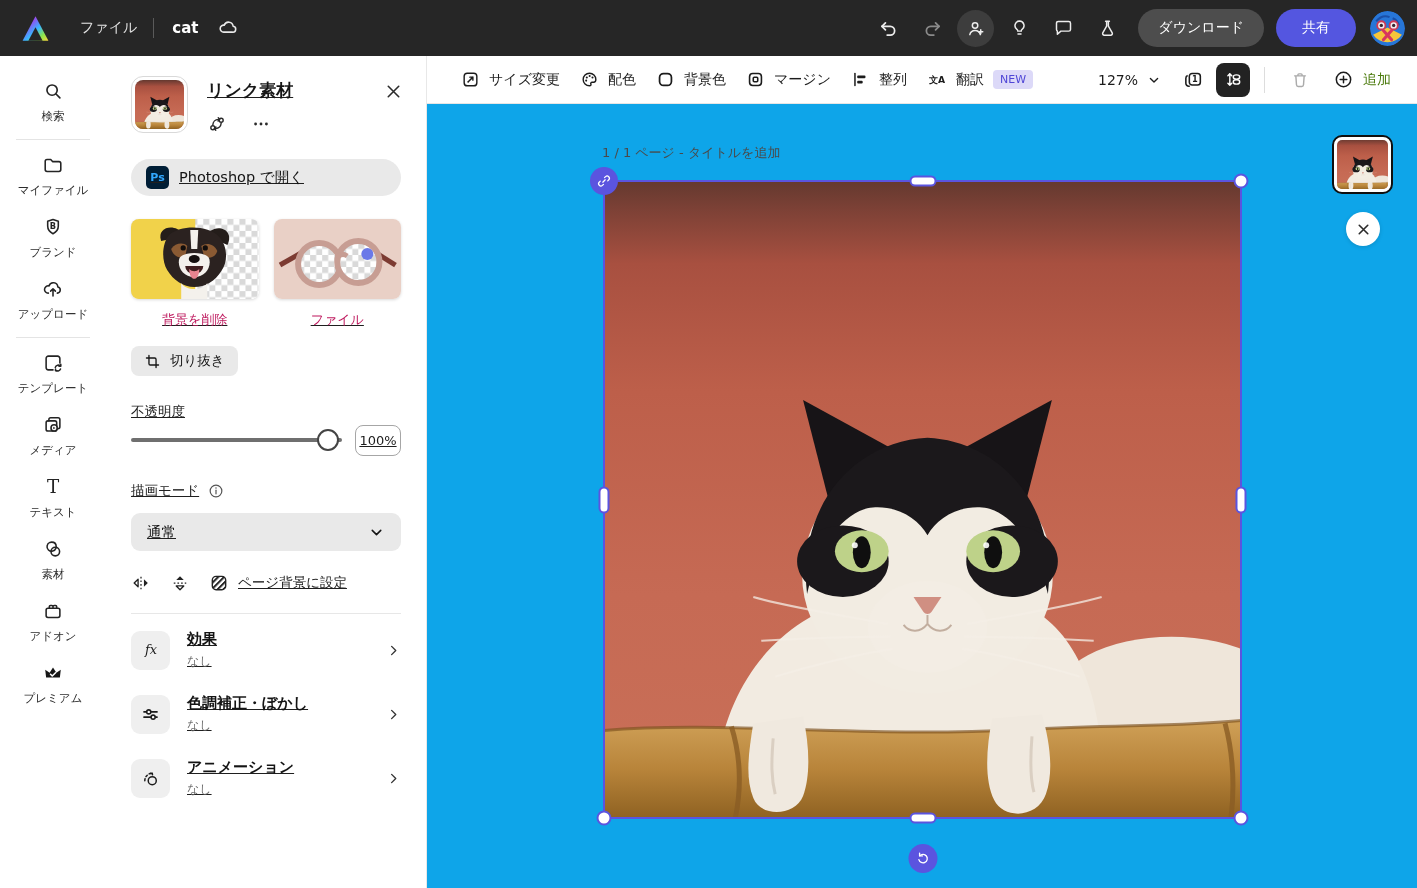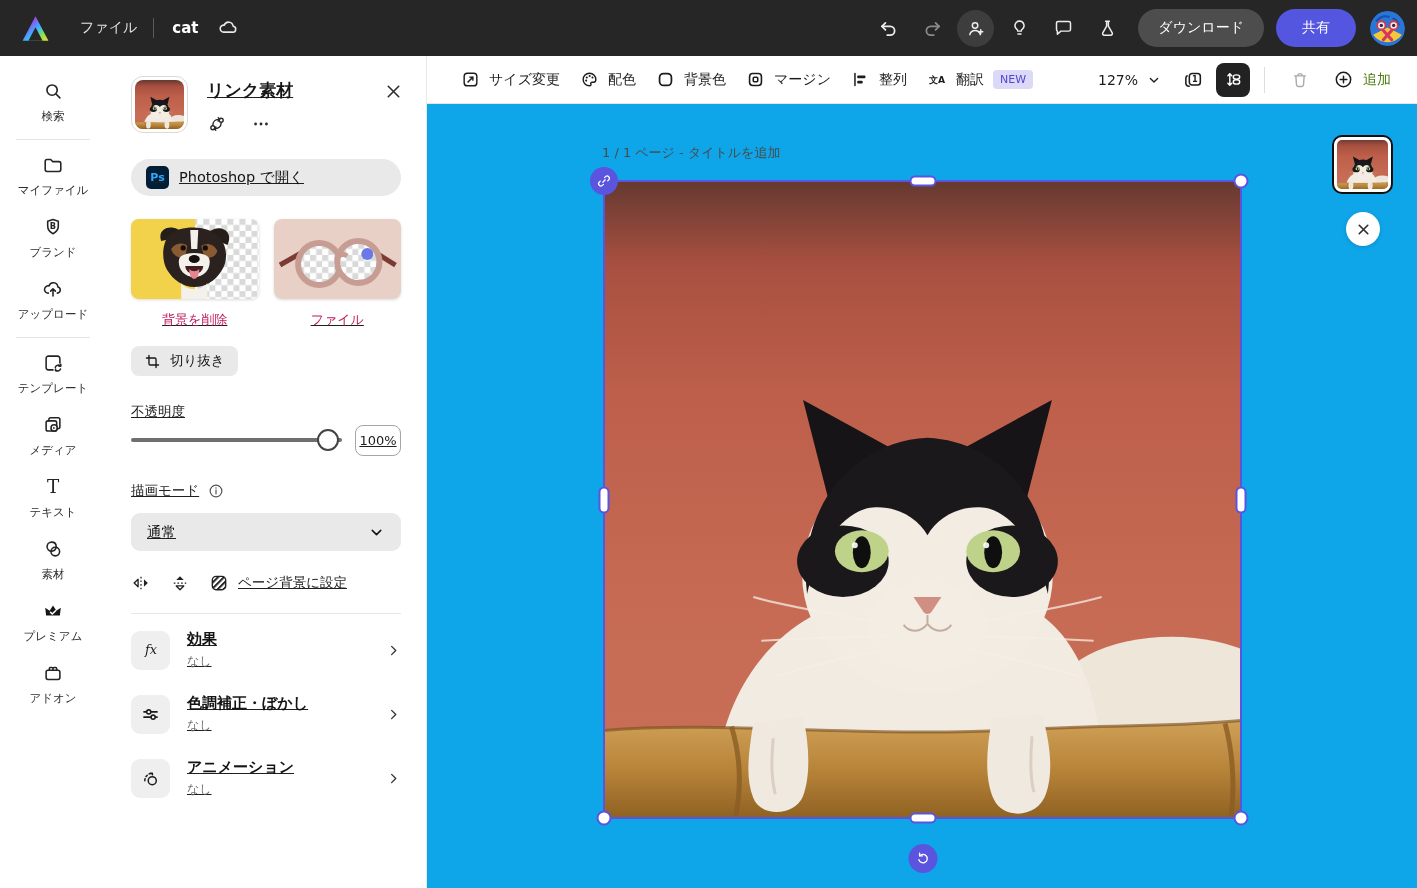--- a/index.html
+++ b/index.html
@@ -315,32 +315,32 @@
     <span class="rlabel">テキスト</span>
   </div>
   <div class="rail-item">
     <svg viewBox="0 0 24 24" fill="none" stroke="#242424" stroke-width="1.7" stroke-linejoin="round">
         <path d="M10.5,4.5 c3.5,0 5,2.6 5,5 c0,.6 -.1,1.1 -.3,1.6 a5,5 0 1 1 -6.6,-6.3 c.6,-.2 1.2,-.3 1.9,-.3 Z"></path>
         <circle cx="14.5" cy="14.8" r="4.7"></circle>
       </svg>
     <span class="rlabel">素材</span>
   </div>
   <div class="rail-item">
+    <svg viewBox="0 0 24 24" fill="none" stroke="#242424" stroke-width="1.7" stroke-linecap="round" stroke-linejoin="round">
+        <rect x="4.5" y="9" width="15" height="10" rx="2"></rect>
+        <path d="M8,9 V7.2 a1.2,1.2 0 0 1 1.2,-1.2 h1.6 a1.2,1.2 0 0 1 1.2,1.2 V9 M12,9 V7.2 a1.2,1.2 0 0 1 1.2,-1.2 h1.6 a1.2,1.2 0 0 1 1.2,1.2 V9"></path>
+      </svg>
+    <span class="rlabel">アドオン</span>
+  </div>
+  <div class="rail-item">
     <svg viewBox="0 0 24 24">
         <path d="M4.5,17 L3.5,8.5 L8.3,11.7 L12,6 L15.7,11.7 L20.5,8.5 L19.5,17 Z" fill="#161616"></path>
         <path d="M9.3,13.4 l1.9,1.9 3.6,-3.6" stroke="#fff" stroke-width="1.7" fill="none" stroke-linecap="round" stroke-linejoin="round"></path>
       </svg>
     <span class="rlabel">プレミアム</span>
-  </div>
-  <div class="rail-item">
-    <svg viewBox="0 0 24 24" fill="none" stroke="#242424" stroke-width="1.7" stroke-linecap="round" stroke-linejoin="round">
-        <rect x="4.5" y="9" width="15" height="10" rx="2"></rect>
-        <path d="M8,9 V7.2 a1.2,1.2 0 0 1 1.2,-1.2 h1.6 a1.2,1.2 0 0 1 1.2,1.2 V9 M12,9 V7.2 a1.2,1.2 0 0 1 1.2,-1.2 h1.6 a1.2,1.2 0 0 1 1.2,1.2 V9"></path>
-      </svg>
-    <span class="rlabel">アドオン</span>
   </div>
 </nav>
 
 <aside class="panel">
   <div class="p-header">
     <div class="p-thumb">
       <svg viewBox="0 0 640 640" preserveAspectRatio="xMidYMid slice">
           <use href="#catScene"></use>
         </svg>
     </div>

